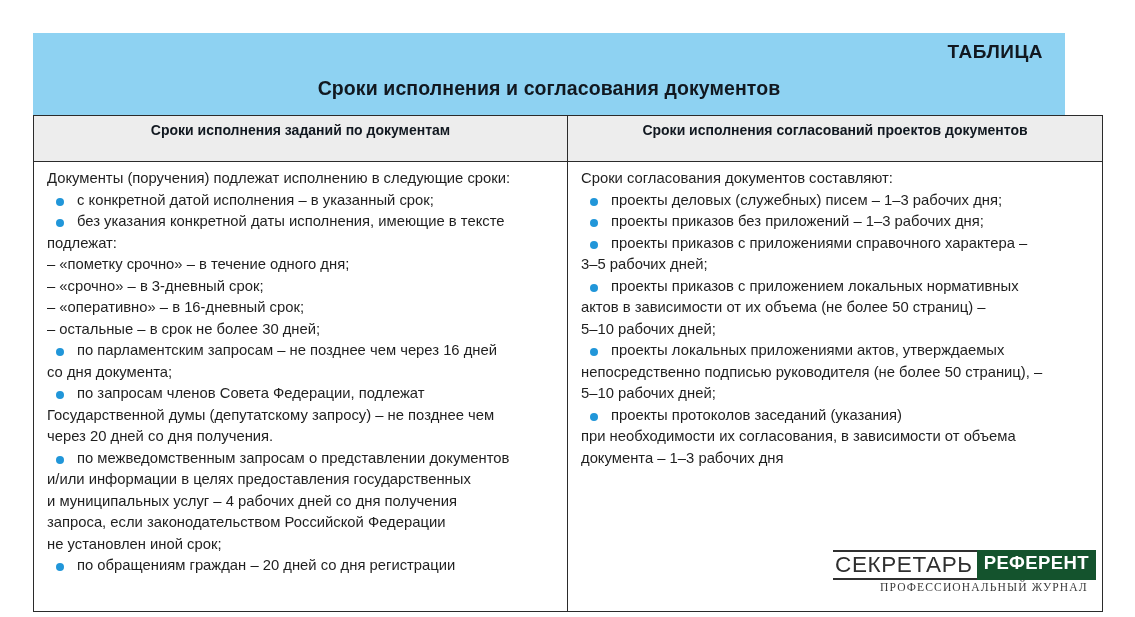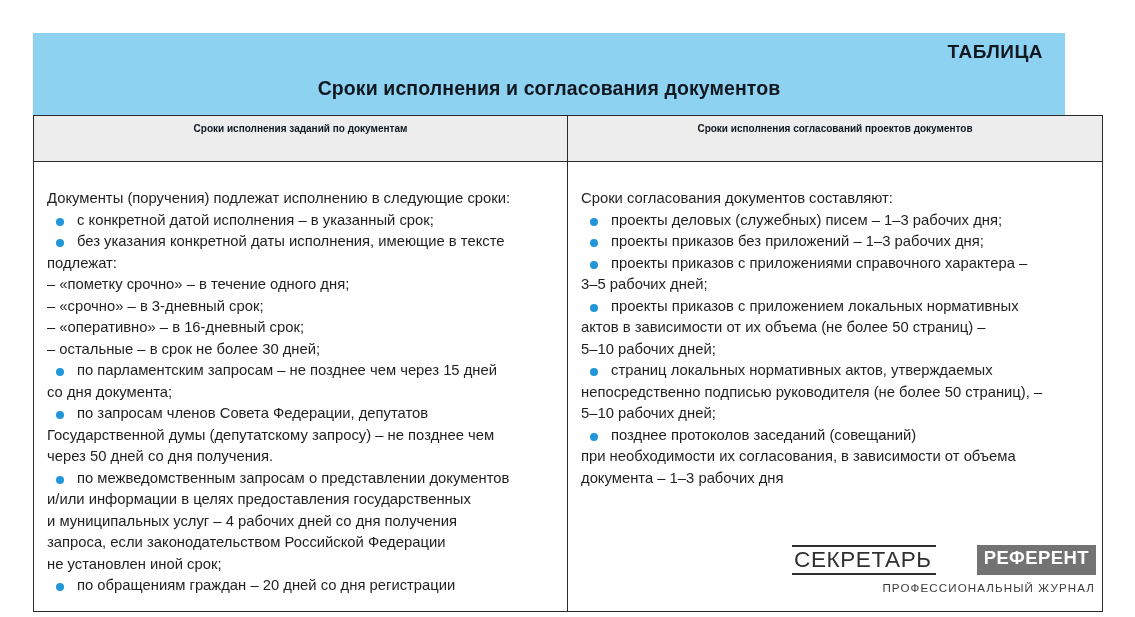--- a/index.html
+++ b/index.html
@@ -71,30 +71,30 @@
 
   .tbl th, .tbl td {
     border: 1px solid #2b2b2b;
     vertical-align: top;
     padding: 0;
   }
 
   .tbl thead th {
     background: #ededed;
     text-align: center;
-    font-size: 10px;
+    font-size: 14px;
     font-weight: bold;
     color: #111820;
     height: 32px;
     padding: 7px 8px 6px 8px;
     line-height: 1.1;
   }
 
   .cell {
-    padding: 26px 12px 10px 13px;
+    padding: 6px 12px 10px 13px;
     font-size: 14.8px;
     line-height: 1.455;
     color: #1f1f1f;
     height: 449px;
     box-sizing: border-box;
     position: relative;
   }
 
   
   .ln {
@@ -124,21 +124,20 @@
     right: 6px;
     bottom: 14px;
     width: 216px;
     text-align: center;
   }
   .logo-row {
     display: flex;
     align-items: stretch;
     justify-content: flex-end;
     height: 30px;
-    gap: 41px;
   }
   .logo-word {
     font-size: 22.5px;
     font-weight: normal;
     letter-spacing: .6px;
     color: #2f2f2f;
     line-height: 26px;
     padding: 0 4px 0 2px;
     border-top: 2px solid #2f2f2f;
     border-bottom: 2px solid #2f2f2f;
@@ -147,26 +146,26 @@
     background: #9e2527;
     color: #ffffff;
     font-size: 18.5px;
     font-weight: bold;
     letter-spacing: .4px;
     line-height: 26px;
     padding: 0 7px;
     white-space: nowrap;
   }
   .logo-sub {
-    margin-top: 5px;
     font-size: 11.6px;
     letter-spacing: 1.1px;
     color: #3b3b3b;
-    text-align: right;
+    text-align: left;
     padding-right: 1px;
+    font-family: Liberation Serif, serif;
   }
 </style>
 <style>.ln.bullet::before{background:#2196d9;}</style></head>
 <body>
 
 <div class="page">
 
   <div class="banner" style="background: rgb(142, 210, 242);">
     <div class="banner-kicker">ТАБЛИЦА</div>
     <div class="banner-title">Сроки исполнения и согласования документов</div>
@@ -188,53 +187,53 @@
         <td>
           <div class="cell" id="left-cell">
               <div class="ln">Документы (поручения) подлежат исполнению в следующие сроки:</div>
               <div class="ln bullet" style="--bullet: #2196d9;">с конкретной датой исполнения – в указанный срок;</div>
               <div class="ln bullet" style="--bullet: #2196d9;">без указания конкретной даты исполнения, имеющие в тексте</div>
               <div class="ln">подлежат:</div>
               <div class="ln">– «пометку срочно» – в течение одного дня;</div>
               <div class="ln">– «срочно» – в 3-дневный срок;</div>
               <div class="ln">– «оперативно» – в 16-дневный срок;</div>
               <div class="ln">– остальные – в срок не более 30 дней;</div>
-              <div class="ln bullet" style="--bullet: #2196d9;">по парламентским запросам – не позднее чем через 15 дней</div>
+              <div class="ln bullet" style="--bullet: #2196d9;">по парламентским запросам – не позднее чем через 16 дней</div>
               <div class="ln">со дня документа;</div>
-              <div class="ln bullet" style="--bullet: #2196d9;">по запросам членов Совета Федерации, депутатов</div>
+              <div class="ln bullet" style="--bullet: #2196d9;">по запросам членов Совета Федерации, подлежат</div>
               <div class="ln">Государственной думы (депутатскому запросу) – не позднее чем</div>
-              <div class="ln">через 50 дней со дня получения.</div>
+              <div class="ln">через 20 дней со дня получения.</div>
               <div class="ln bullet" style="--bullet: #2196d9;">по межведомственным запросам о представлении документов</div>
               <div class="ln">и/или информации в целях предоставления государственных</div>
               <div class="ln">и муниципальных услуг – 4 рабочих дней со дня получения</div>
               <div class="ln">запроса, если законодательством Российской Федерации</div>
               <div class="ln">не установлен иной срок;</div>
               <div class="ln bullet" style="--bullet: #2196d9;">по обращениям граждан – 20 дней со дня регистрации</div>
             </div>
         </td>
         <td>
           <div class="cell" id="right-cell">
               <div class="ln">Сроки согласования документов составляют:</div>
               <div class="ln bullet" style="--bullet: #2196d9;">проекты деловых (служебных) писем – 1–3 рабочих дня;</div>
               <div class="ln bullet" style="--bullet: #2196d9;">проекты приказов без приложений – 1–3 рабочих дня;</div>
               <div class="ln bullet" style="--bullet: #2196d9;">проекты приказов с приложениями справочного характера –</div>
               <div class="ln">3–5 рабочих дней;</div>
               <div class="ln bullet" style="--bullet: #2196d9;">проекты приказов с приложением локальных нормативных</div>
               <div class="ln">актов в зависимости от их объема (не более 50 страниц) –</div>
               <div class="ln">5–10 рабочих дней;</div>
-              <div class="ln bullet" style="--bullet: #2196d9;">страниц локальных нормативных актов, утверждаемых</div>
+              <div class="ln bullet" style="--bullet: #2196d9;">проекты локальных приложениями актов, утверждаемых</div>
               <div class="ln">непосредственно подписью руководителя (не более 50 страниц), –</div>
               <div class="ln">5–10 рабочих дней;</div>
-              <div class="ln bullet" style="--bullet: #2196d9;">позднее протоколов заседаний (совещаний)</div>
+              <div class="ln bullet" style="--bullet: #2196d9;">проекты протоколов заседаний (указания)</div>
               <div class="ln">при необходимости их согласования, в зависимости от объема</div>
               <div class="ln">документа – 1–3 рабочих дня</div>
             <div class="logo">
               <div class="logo-row">
                 <span class="logo-word">СЕКРЕТАРЬ</span>
-                <span class="logo-badge" style="background: #737373;">РЕФЕРЕНТ</span>
+                <span class="logo-badge" style="background: #14532d;">РЕФЕРЕНТ</span>
               </div>
               <div class="logo-sub">ПРОФЕССИОНАЛЬНЫЙ ЖУРНАЛ</div>
             </div>
           </div>
         </td>
       </tr>
     </tbody>
   </table>
 
 </div>

